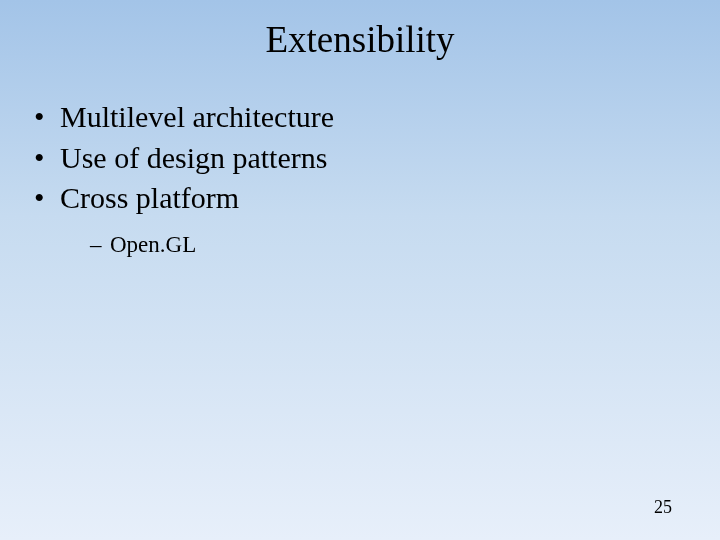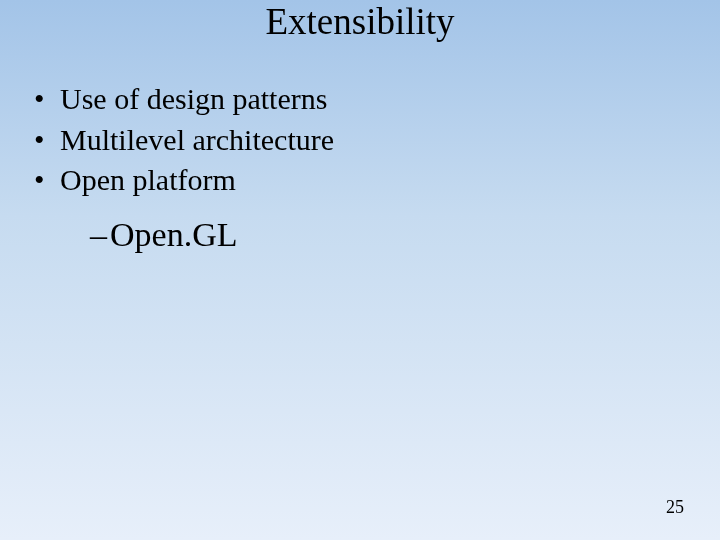--- a/index.html
+++ b/index.html
@@ -11,20 +11,21 @@
   }
   body {
     font-family: "Times New Roman", Times, serif;
     background: linear-gradient(to bottom, #a3c4e8 0%, #c6dbf0 40%, #e7effa 100%);
     color: #000;
     position: relative;
   }
   .title {
     text-align: center;
     font-size: 37px;
+    padding-top: 18px;
     padding-bottom: 8px;
     font-weight: normal;
   }
   .content {
     padding-left: 32px;
     padding-right: 40px;
     padding-top: 28px;
   }
   ul.main {
     list-style: none;
@@ -43,49 +44,49 @@
     left: 2px;
     top: 0;
     font-size: 30px;
   }
   ul.sub {
     list-style: none;
     margin: 10px 0 0 0;
     padding: 0 0 0 30px;
   }
   ul.sub > li {
-    font-size: 34px;
+    font-size: 23px;
     line-height: 1.42;
     padding-left: 20px;
     position: relative;
   }
   ul.sub > li::before {
     content: "–";
     position: absolute;
     left: 0;
     top: 0;
   }
   .pagenum {
     position: absolute;
-    right: 36px;
+    right: 48px;
     bottom: 22px;
     font-size: 18px;
   }
 </style>
 </head>
 <body>
 
 <div class="title">Extensibility</div>
 
 <div class="content">
   <ul class="main">
+    <li>Multilevel architecture</li>
     <li>Use of design patterns</li>
-    <li>Multilevel architecture</li>
     <li>
-      <span>Open platform</span>
+      <span>Cross platform</span>
       <ul class="sub">
         <li>Open.GL</li>
       </ul>
     </li>
   </ul>
 </div>
 
 <div class="pagenum">25</div>
 
 </body></html>

